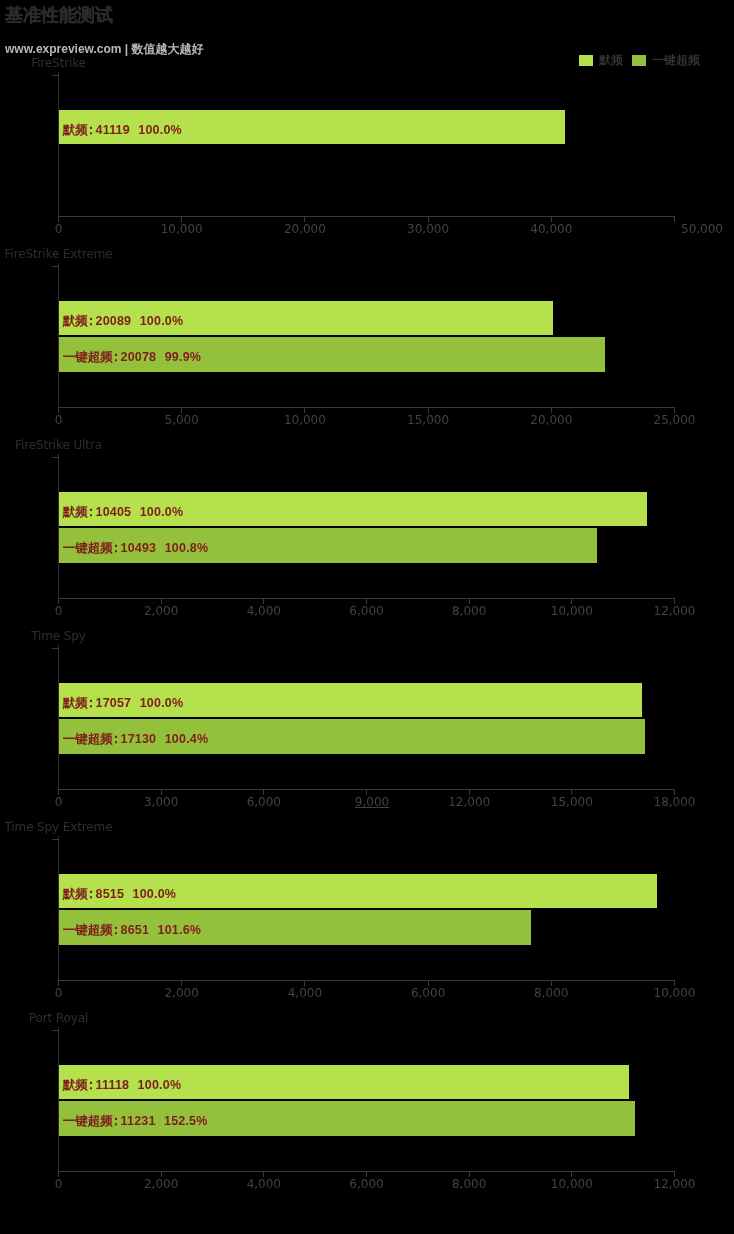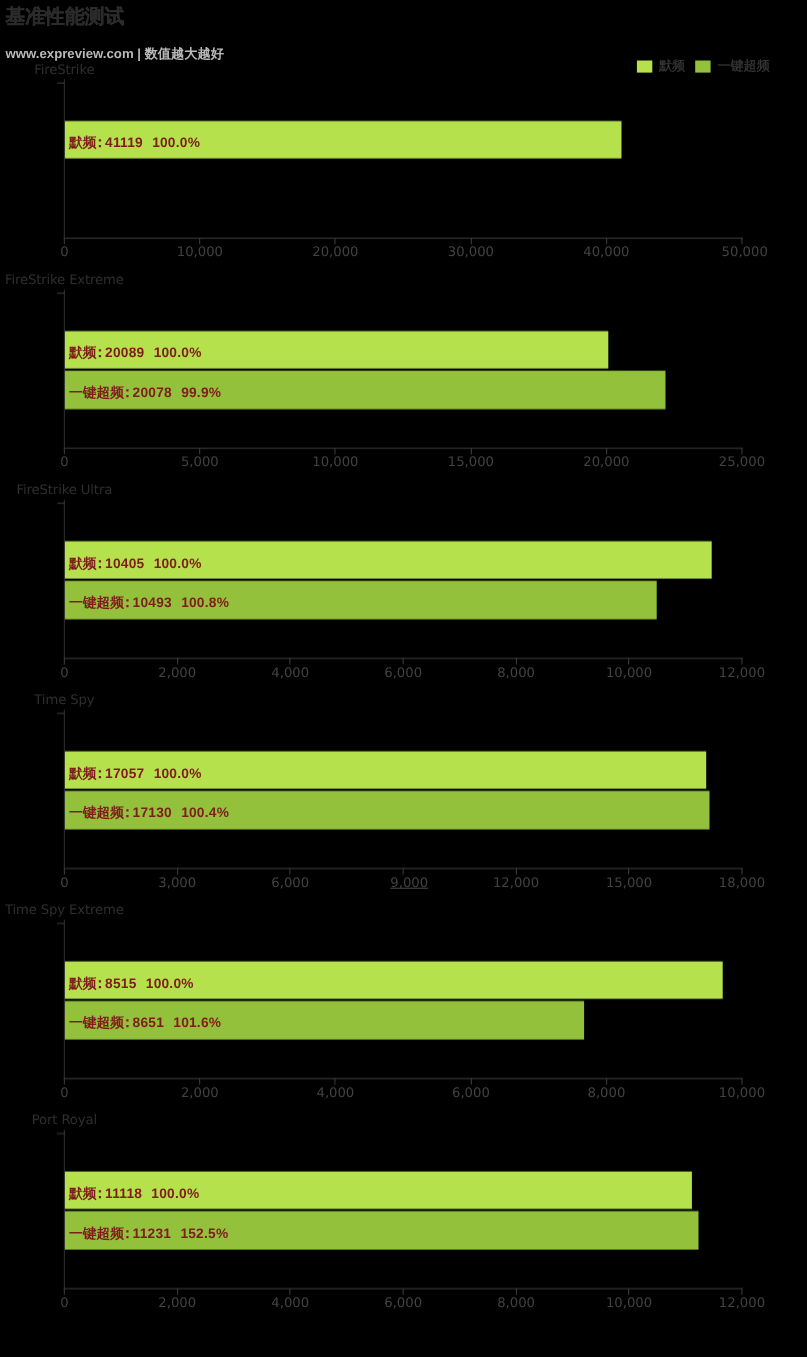--- a/index.html
+++ b/index.html
@@ -50,21 +50,21 @@
       <div class="ticklabel" style="left:58.5px; top:167px;">0</div>
       <div class="tick" style="left:181.2px; top:160px;"></div>
       <div class="ticklabel" style="left:181.7px; top:167px;">10,000</div>
       <div class="tick" style="left:304.4px; top:160px;"></div>
       <div class="ticklabel" style="left:304.9px; top:167px;">20,000</div>
       <div class="tick" style="left:427.6px; top:160px;"></div>
       <div class="ticklabel" style="left:428.1px; top:167px;">30,000</div>
       <div class="tick" style="left:550.8px; top:160px;"></div>
       <div class="ticklabel" style="left:551.3px; top:167px;">40,000</div>
       <div class="tick" style="left:674px; top:160px;"></div>
-      <div class="ticklabel" style="left:677px; top:167px;">50,000</div>
+      <div class="ticklabel" style="left:702px; top:167px;">50,000</div>
       <div class="bar" style="left:58.5px; top:53.7px; width:506.58608px; background:#b5e14d">
         <span class="barlabel"><span class="bl-name">默频</span><span class="bl-colon">：</span><span class="bl-val">41119</span><span class="bl-pct">100.0%</span></span>
       </div>
     </div>
     <div class="section" style="top: 247px; height: 191px;">
       <div class="sec-title">FireStrike Extreme</div>
       <div class="axis-v" style="left:58px; top:15.5px; height:145px;"></div>
       <div class="ytick" style="left:52px; top:19px;"></div>
       <div class="axis-h" style="left:58px; top:160px; width:616.5px;"></div>
       <div class="tick" style="left:58px; top:160px;"></div>

